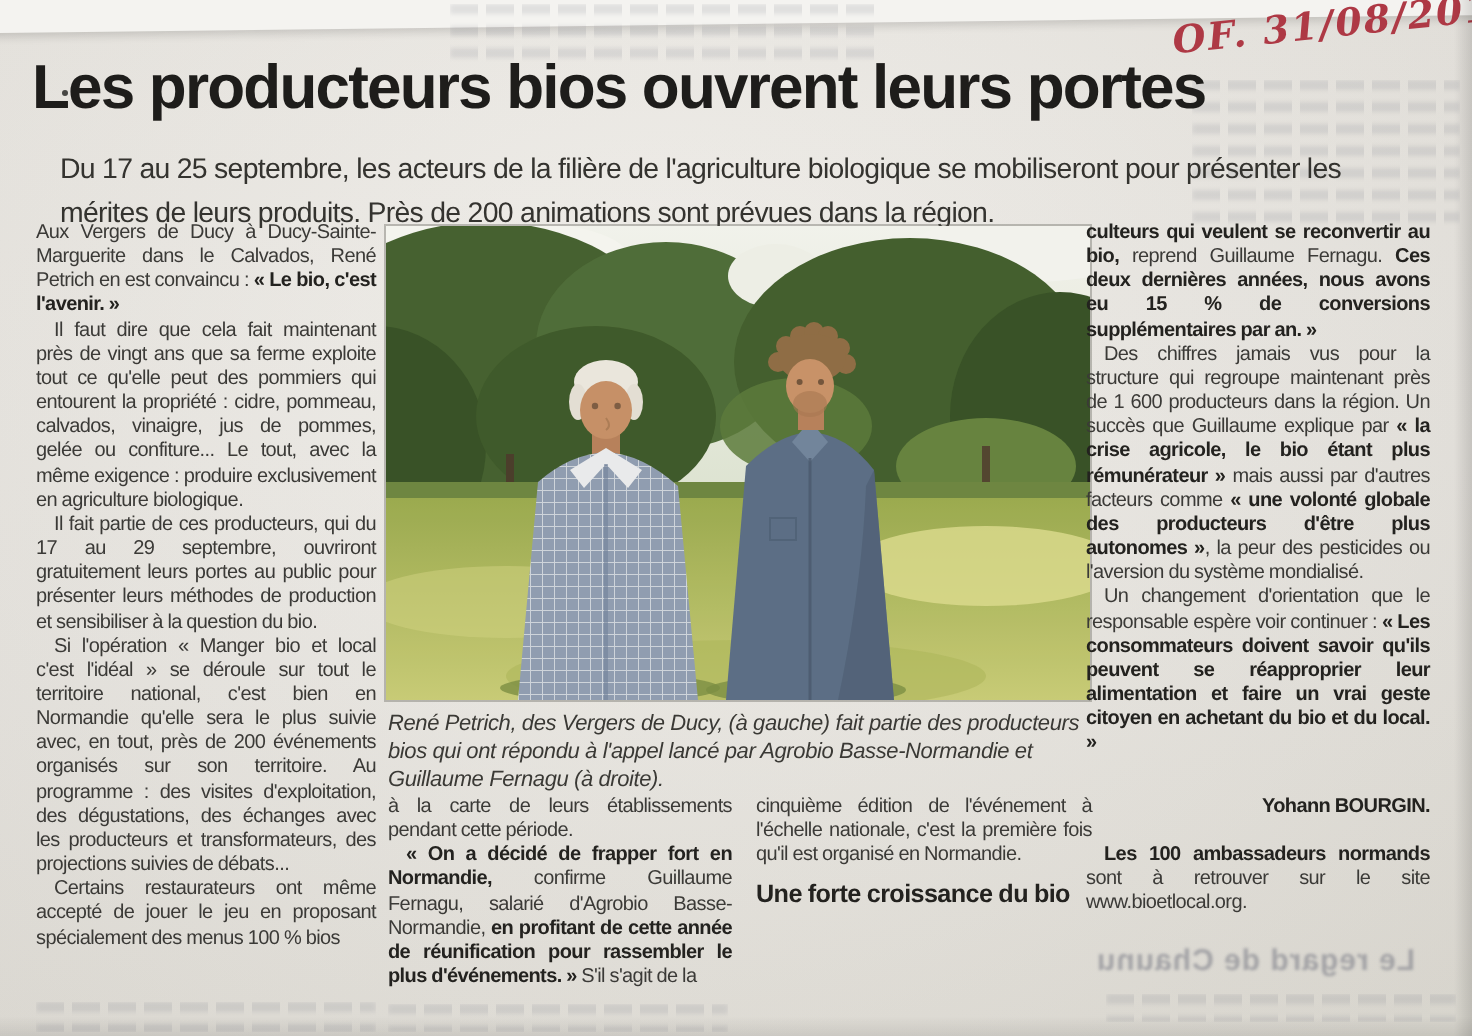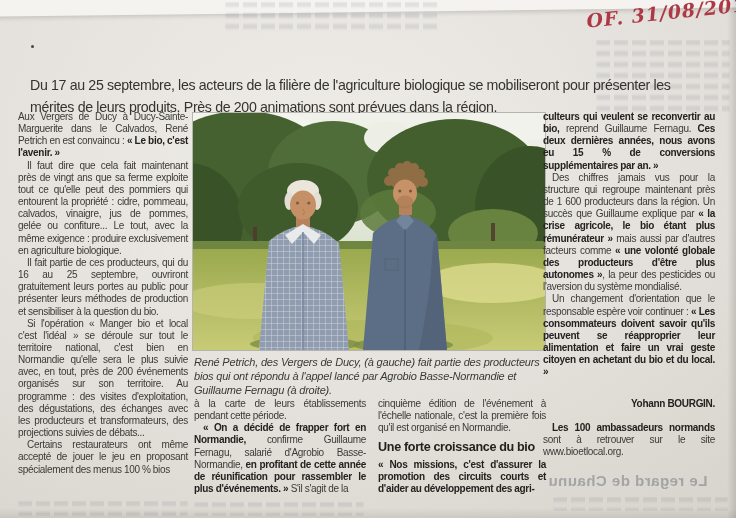--- a/index.html
+++ b/index.html
@@ -69,26 +69,27 @@
   <div class="ghost" style="left:596px;top:40px;width:134px;height:74px;"></div>
   <div class="ghost" style="left:18px;top:501px;width:170px;height:15px;"></div>
   <div class="ghost" style="left:194px;top:502px;width:170px;height:14px;"></div>
   <div class="ghost" style="left:553px;top:497px;width:175px;height:14px;"></div>
   <div class="ghost-legible" style="left:548px;top:472px;">Le regard de Chaunu</div>
 
   <div class="ink-speck"></div>
 
   <div class="handwritten">OF. 31/08/2016</div>
 
+  <h1 class="headline">Les producteurs bios ouvrent leurs portes</h1>
   <p class="standfirst">Du 17 au 25 septembre, les acteurs de la filière de l'agriculture biologique se mobiliseront pour présenter les mérites de leurs produits. Près de 200 animations sont prévues dans la région.</p>
 
   <div class="col" id="col1">
       <p class="ni"><span>Aux Vergers de Ducy à Ducy-Sainte-Marguerite dans le Calvados, René Petrich en est convaincu : </span><span class="b">« Le bio, c'est l'avenir. »</span></p>
       <p><span>Il faut dire que cela fait maintenant près de vingt ans que sa ferme exploite tout ce qu'elle peut des pommiers qui entourent la propriété : cidre, pommeau, calvados, vinaigre, jus de pommes, gelée ou confiture... Le tout, avec la même exigence : produire exclusivement en agriculture biologique.</span></p>
-      <p><span>Il fait partie de ces producteurs, qui du 16 au 25 septembre, ouvriront gratuitement leurs portes au public pour présenter leurs méthodes de production et sensibiliser à la question du bio.</span></p>
+      <p><span>Il fait partie de ces producteurs, qui du 17 au 29 septembre, ouvriront gratuitement leurs portes au public pour présenter leurs méthodes de production et sensibiliser à la question du bio.</span></p>
       <p><span>Si l'opération « Manger bio et local c'est l'idéal » se déroule sur tout le territoire national, c'est bien en Normandie qu'elle sera le plus suivie avec, en tout, près de 200 événements organisés sur son territoire. Au programme : des visites d'exploitation, des dégustations, des échanges avec les producteurs et transformateurs, des projections suivies de débats...</span></p>
       <p><span>Certains restaurateurs ont même accepté de jouer le jeu en proposant spécialement des menus 100 % bios</span></p>
     </div>
 
   <figure class="photo">
     <svg viewBox="0 0 352 237" preserveAspectRatio="none">
       <defs>
         <linearGradient id="sky" x1="0" y1="0" x2="0" y2="1">
           <stop offset="0" stop-color="#f2f4ee"></stop>
             <stop offset="1" stop-color="#dde4d3"></stop>
@@ -170,21 +171,20 @@
   </figure>
   <figcaption class="caption">René Petrich, des Vergers de Ducy, (à gauche) fait partie des producteurs bios qui ont répondu à l'appel lancé par Agrobio Basse-Normandie et Guillaume Fernagu (à droite).</figcaption>
 
   <div class="col" id="col2">
       <p class="ni"><span>à la carte de leurs établissements pendant cette période.</span></p>
       <p><span class="b">« On a décidé de frapper fort en Normandie, </span><span>confirme Guillaume Fernagu, salarié d'Agrobio Basse-Normandie, </span><span class="b">en profitant de cette année de réunification pour rassembler le plus d'événements. »</span><span> S'il s'agit de la</span></p>
     </div>
   <div class="col" id="col3">
       <p class="ni"><span>cinquième édition de l'événement à l'échelle nationale, c'est la première fois qu'il est organisé en Normandie.</span></p>
       <p class="ch"><span class="b">Une forte croissance du bio</span></p>
-      <p class="ni"><span class="b">« Nos missions, c'est d'assurer la promotion des circuits courts et d'aider au développement des agri-</span></p>
     </div>
   <div class="col" id="col4">
       <p class="ni"><span class="b">culteurs qui veulent se reconvertir au bio, </span><span>reprend Guillaume Fernagu. </span><span class="b">Ces deux dernières années, nous avons eu 15 % de conversions supplémentaires par an. »</span></p>
       <p><span>Des chiffres jamais vus pour la structure qui regroupe maintenant près de 1 600 producteurs dans la région. Un succès que Guillaume explique par </span><span class="b">« la crise agricole, le bio étant plus rémunérateur »</span><span> mais aussi par d'autres facteurs comme </span><span class="b">« une volonté globale des producteurs d'être plus autonomes »</span><span>, la peur des pesticides ou l'aversion du système mondialisé.</span></p>
       <p><span>Un changement d'orientation que le responsable espère voir continuer : </span><span class="b">« Les consommateurs doivent savoir qu'ils peuvent se réapproprier leur alimentation et faire un vrai geste citoyen en achetant du bio et du local. »</span></p>
       <p class="byl"><span class="b">Yohann BOURGIN.</span></p>
       <p class="ftr"><span class="b">Les 100 ambassadeurs normands</span><span> sont à retrouver sur le site www.bioetlocal.org.</span></p>
     </div>
 
   <div class="edge-right"></div>

